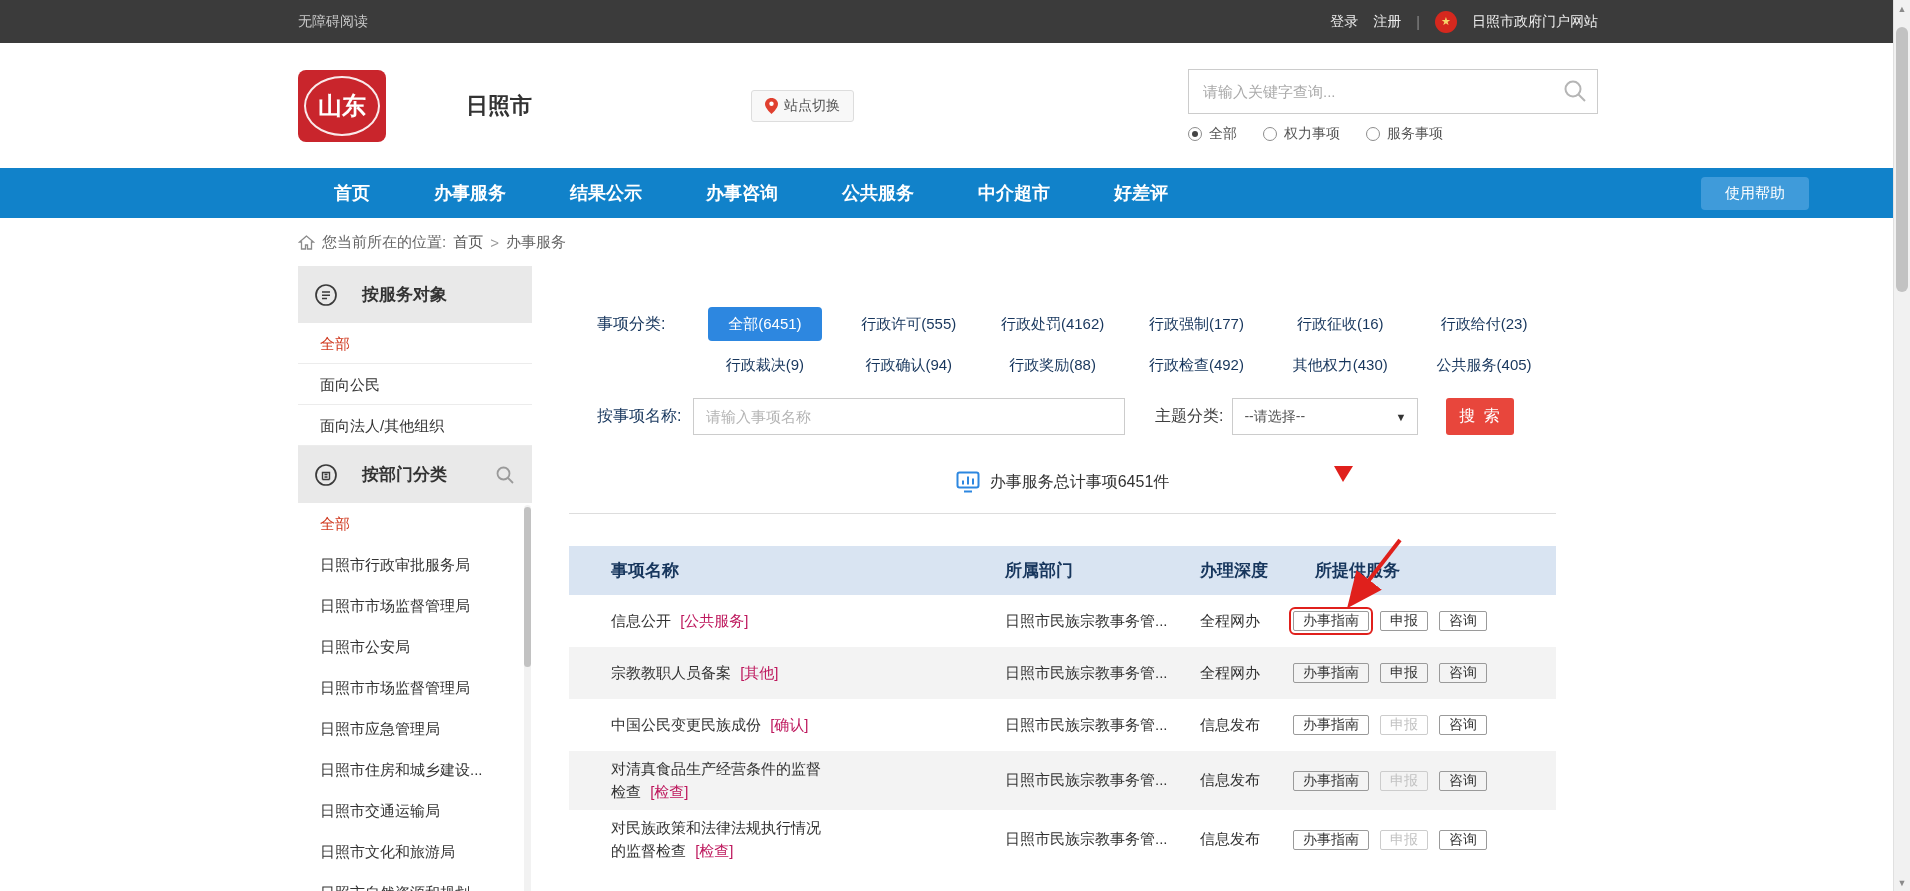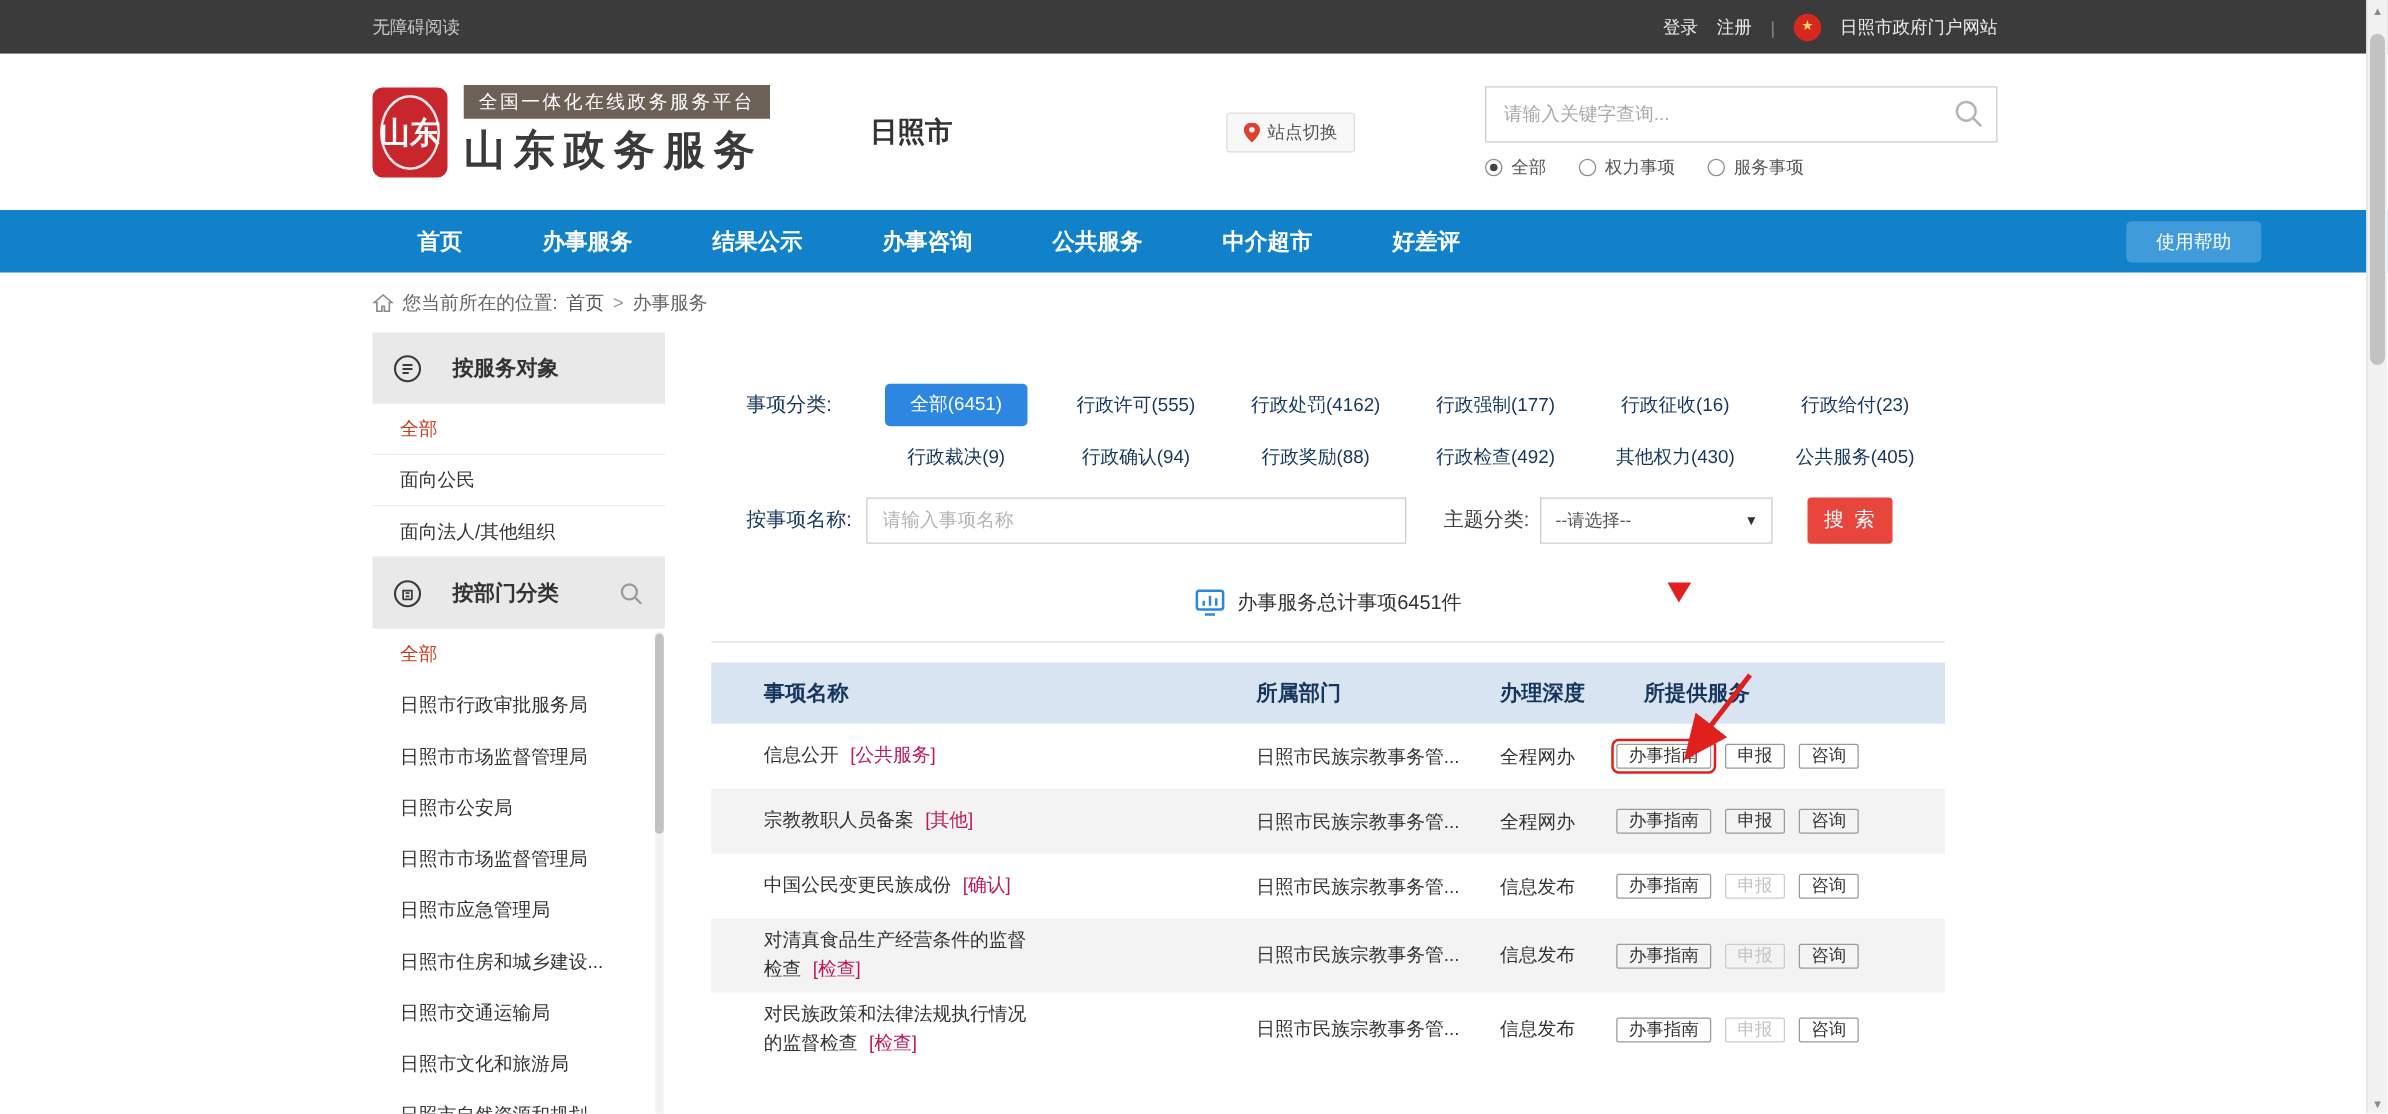--- a/index.html
+++ b/index.html
@@ -15,21 +15,21 @@
   .tb-right { display:flex; align-items:center; gap:15px; color:#ededed; }
   .tb-right .tb-link { cursor:pointer; }
   .tb-divider { color:#8a8a8a; }
   .emblem { width:22px; height:22px; border-radius:50%; background:#d5281e; display:inline-flex; align-items:center; justify-content:center; }
   .emblem::after { content:"★"; color:#f6d56a; font-size:11px; line-height:1; }
 
   
   .header { height:125px; background:#fff; }
   .header-inner { display:flex; align-items:center; height:100%; }
   .logo-group { display:flex; align-items:center; gap:13px; cursor:pointer; }
-  .seal { width:60px; height:72px; background:#c9252c; border-radius:8px; position:relative; display:flex; align-items:center; justify-content:center; flex-shrink:0; }
+  .seal { width:88px; height:72px; background:#c9252c; border-radius:8px; position:relative; display:flex; align-items:center; justify-content:center; flex-shrink:0; }
   .seal::before { content:""; position:absolute; inset:6px; border:2px solid rgba(255,255,255,.9); border-radius:50%; }
   .seal span { color:#fff; font-size:24px; font-weight:bold; position:relative; }
   .platform-badge { display:inline-block; background:#6b6157; color:#fff; font-size:15px; letter-spacing:2px; padding:4px 12px; }
   .site-name { font-size:33px; font-weight:bold; color:#3a3a3a; letter-spacing:7px; margin-top:3px; }
   .city { font-size:22px; font-weight:bold; color:#333; margin-left:80px; }
   .site-switch { margin-left:219px; height:32px; padding:0 13px; background:#f8f8f8; border:1px solid #ddd; border-radius:3px; font-size:14px; color:#555; display:inline-flex; align-items:center; gap:6px; cursor:pointer; font-family:inherit; }
   .search-area { margin-left:auto; width:410px; }
   .search-box { position:relative; width:410px; }
   .search-box input { width:100%; height:45px; border:1px solid #ccc; padding:0 48px 0 14px; font-size:15px; color:#701a75; font-family:inherit; outline:none; }
   .search-box input::placeholder { color:#a9a9a9; }
@@ -79,21 +79,21 @@
   .name-input::placeholder { color:#b5b5b5; }
   .topic-label { margin-left:30px; font-size:16px; color:#404040; white-space:nowrap; }
   .topic-select { margin-left:9px; width:186px; height:37px; border:1px solid #ccc; background:#fff; display:flex; align-items:center; justify-content:space-between; padding:0 11px; font-size:14px; color:#555; cursor:pointer; }
   .topic-caret { font-size:11px; color:#333; }
   .search-btn { margin-left:28px; width:68px; height:37px; background:#e8463c; color:#fff; border:none; border-radius:3px; font-size:16px; letter-spacing:2px; cursor:pointer; font-family:inherit; white-space:nowrap; }
 
   .stats { display:flex; align-items:center; justify-content:center; gap:10px; margin-top:36px; font-size:16px; color:#333; }
   .divider { border-top:1px solid #ddd; margin-top:20px; }
 
   
-  .table { margin-top:16px; }
+  .table { margin-top:32px; }
   .thead { display:flex; align-items:center; height:49px; background:#d9e4f2; font-size:17px; font-weight:bold; color:#17365d; }
   .col-name  { width:421px; padding-left:42px; }
   .col-dept  { width:200px; padding-left:15px; }
   .col-depth { width:103px; padding-left:10px; }
   .col-srv   { flex:1; }
   .thead .col-srv { padding-left:22px; }
   .trow { display:flex; align-items:center; min-height:52px; padding:7px 0; font-size:15px; color:#333; }
   .trows .trow:nth-child(even) { background:#f3f3f3; }
   .name-wrap { max-width:218px; line-height:1.5; }
   .tag { color:#be185d; cursor:pointer; text-decoration:none; margin-left:5px; }
@@ -128,24 +128,20 @@
       </div>
     </div>
   </div>
 
   <div class="header">
     <div class="container header-inner">
       <div class="logo-group">
         <div class="seal">
             <span>山东</span>
           </div>
-        <div class="logo-text">
-          <div class="platform-badge">全国一体化在线政务服务平台</div>
-          <div class="site-name">山东政务服务</div>
-        </div>
       </div>
       <div class="city">日照市</div>
       <button class="site-switch">
         <svg width="13" height="16" viewBox="0 0 13 16">
             <path d="M6.5 0C2.9 0 0 2.7 0 6c0 4.4 6.5 10 6.5 10S13 10.4 13 6c0-3.3-2.9-6-6.5-6z" fill="#e0402f"></path>
             <circle cx="6.5" cy="5.8" r="2.2" fill="#fff"></circle>
           </svg>
         <span>站点切换</span>
       </button>
       <div class="search-area">

